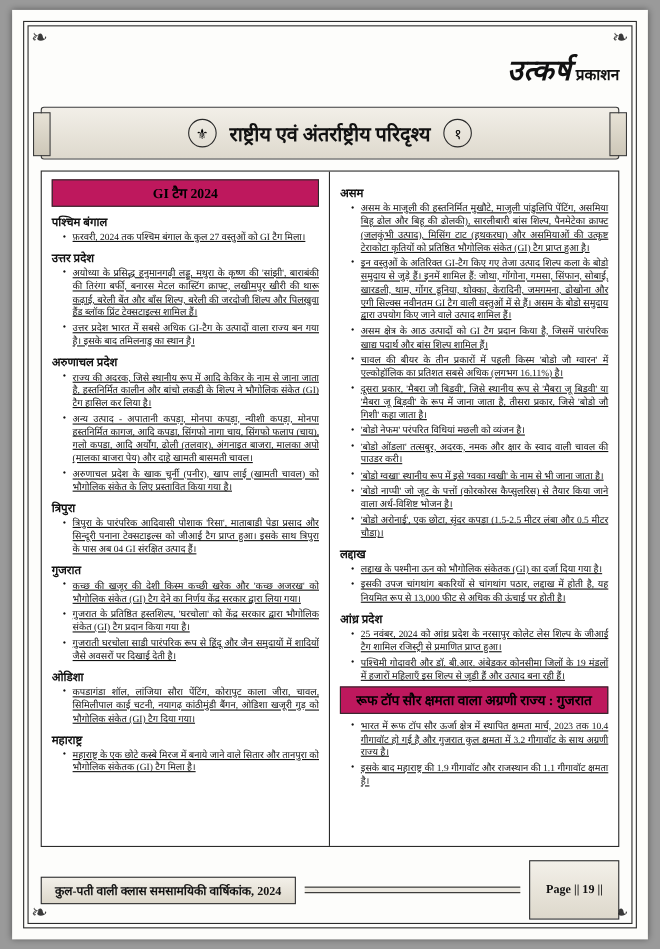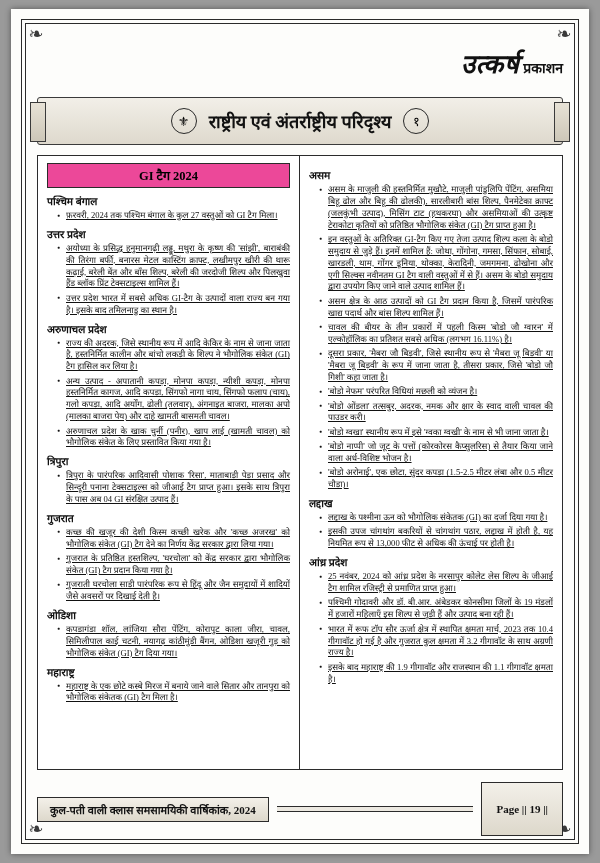--- a/index.html
+++ b/index.html
@@ -98,21 +98,21 @@
   }
   .col {
     width: 50%;
     padding: 7px 9px 4px 9px;
     overflow: hidden;
   }
   .col.left { border-right: 1.2px solid #2b2b2b; }
 
   .sec-head {
     border: 1px solid #2b2b2b;
-    background: #ec4899;
+    background: #be185d;
     text-align: center;
     font-family: "Liberation Serif", serif;
     font-weight: bold;
     font-size: 12.5px;
     padding: 3px 2px;
     margin-bottom: 6px;
   }
   .subhead {
     font-family: "Liberation Serif", serif;
     font-weight: bold;
@@ -255,20 +255,21 @@
           <div class="subhead">लद्दाख</div>
           <ul class="bullets">
             <li>लद्दाख के पश्मीना ऊन को भौगोलिक संकेतक (GI) का दर्जा दिया गया है।</li>
             <li>इसकी उपज चांगथांग बकरियों से चांगथांग पठार, लद्दाख में होती है, यह नियमित रूप से 13,000 फीट से अधिक की ऊंचाई पर होती है।</li>
           </ul>
           <div class="subhead">आंध्र प्रदेश</div>
           <ul class="bullets">
             <li>25 नवंबर, 2024 को आंध्र प्रदेश के नरसापुर कोलेट लेस शिल्प के जीआई टैग शामिल रजिस्ट्री से प्रमाणित प्राप्त हुआ।</li>
             <li>पश्चिमी गोदावरी और डॉ. बी.आर. अंबेडकर कोनसीमा जिलों के 19 मंडलों में हजारों महिलाएँ इस शिल्प से जुड़ी हैं और उत्पाद बना रही हैं।</li>
           </ul>
+          <div class="sec-head">रूफ टॉप सौर क्षमता वाला अग्रणी राज्य : गुजरात</div>
           <ul class="bullets">
             <li>भारत में रूफ टॉप सौर ऊर्जा क्षेत्र में स्थापित क्षमता मार्च, 2023 तक 10.4 गीगावॉट हो गई है और गुजरात कुल क्षमता में 3.2 गीगावॉट के साथ अग्रणी राज्य है।</li>
             <li>इसके बाद महाराष्ट्र की 1.9 गीगावॉट और राजस्थान की 1.1 गीगावॉट क्षमता है।</li>
           </ul>
         </div>
     </div>
   </div>
 
   <div class="footer">
     <div class="footer-left">कुल-पती वाली क्लास समसामयिकी  वार्षिकांक, 2024</div>

